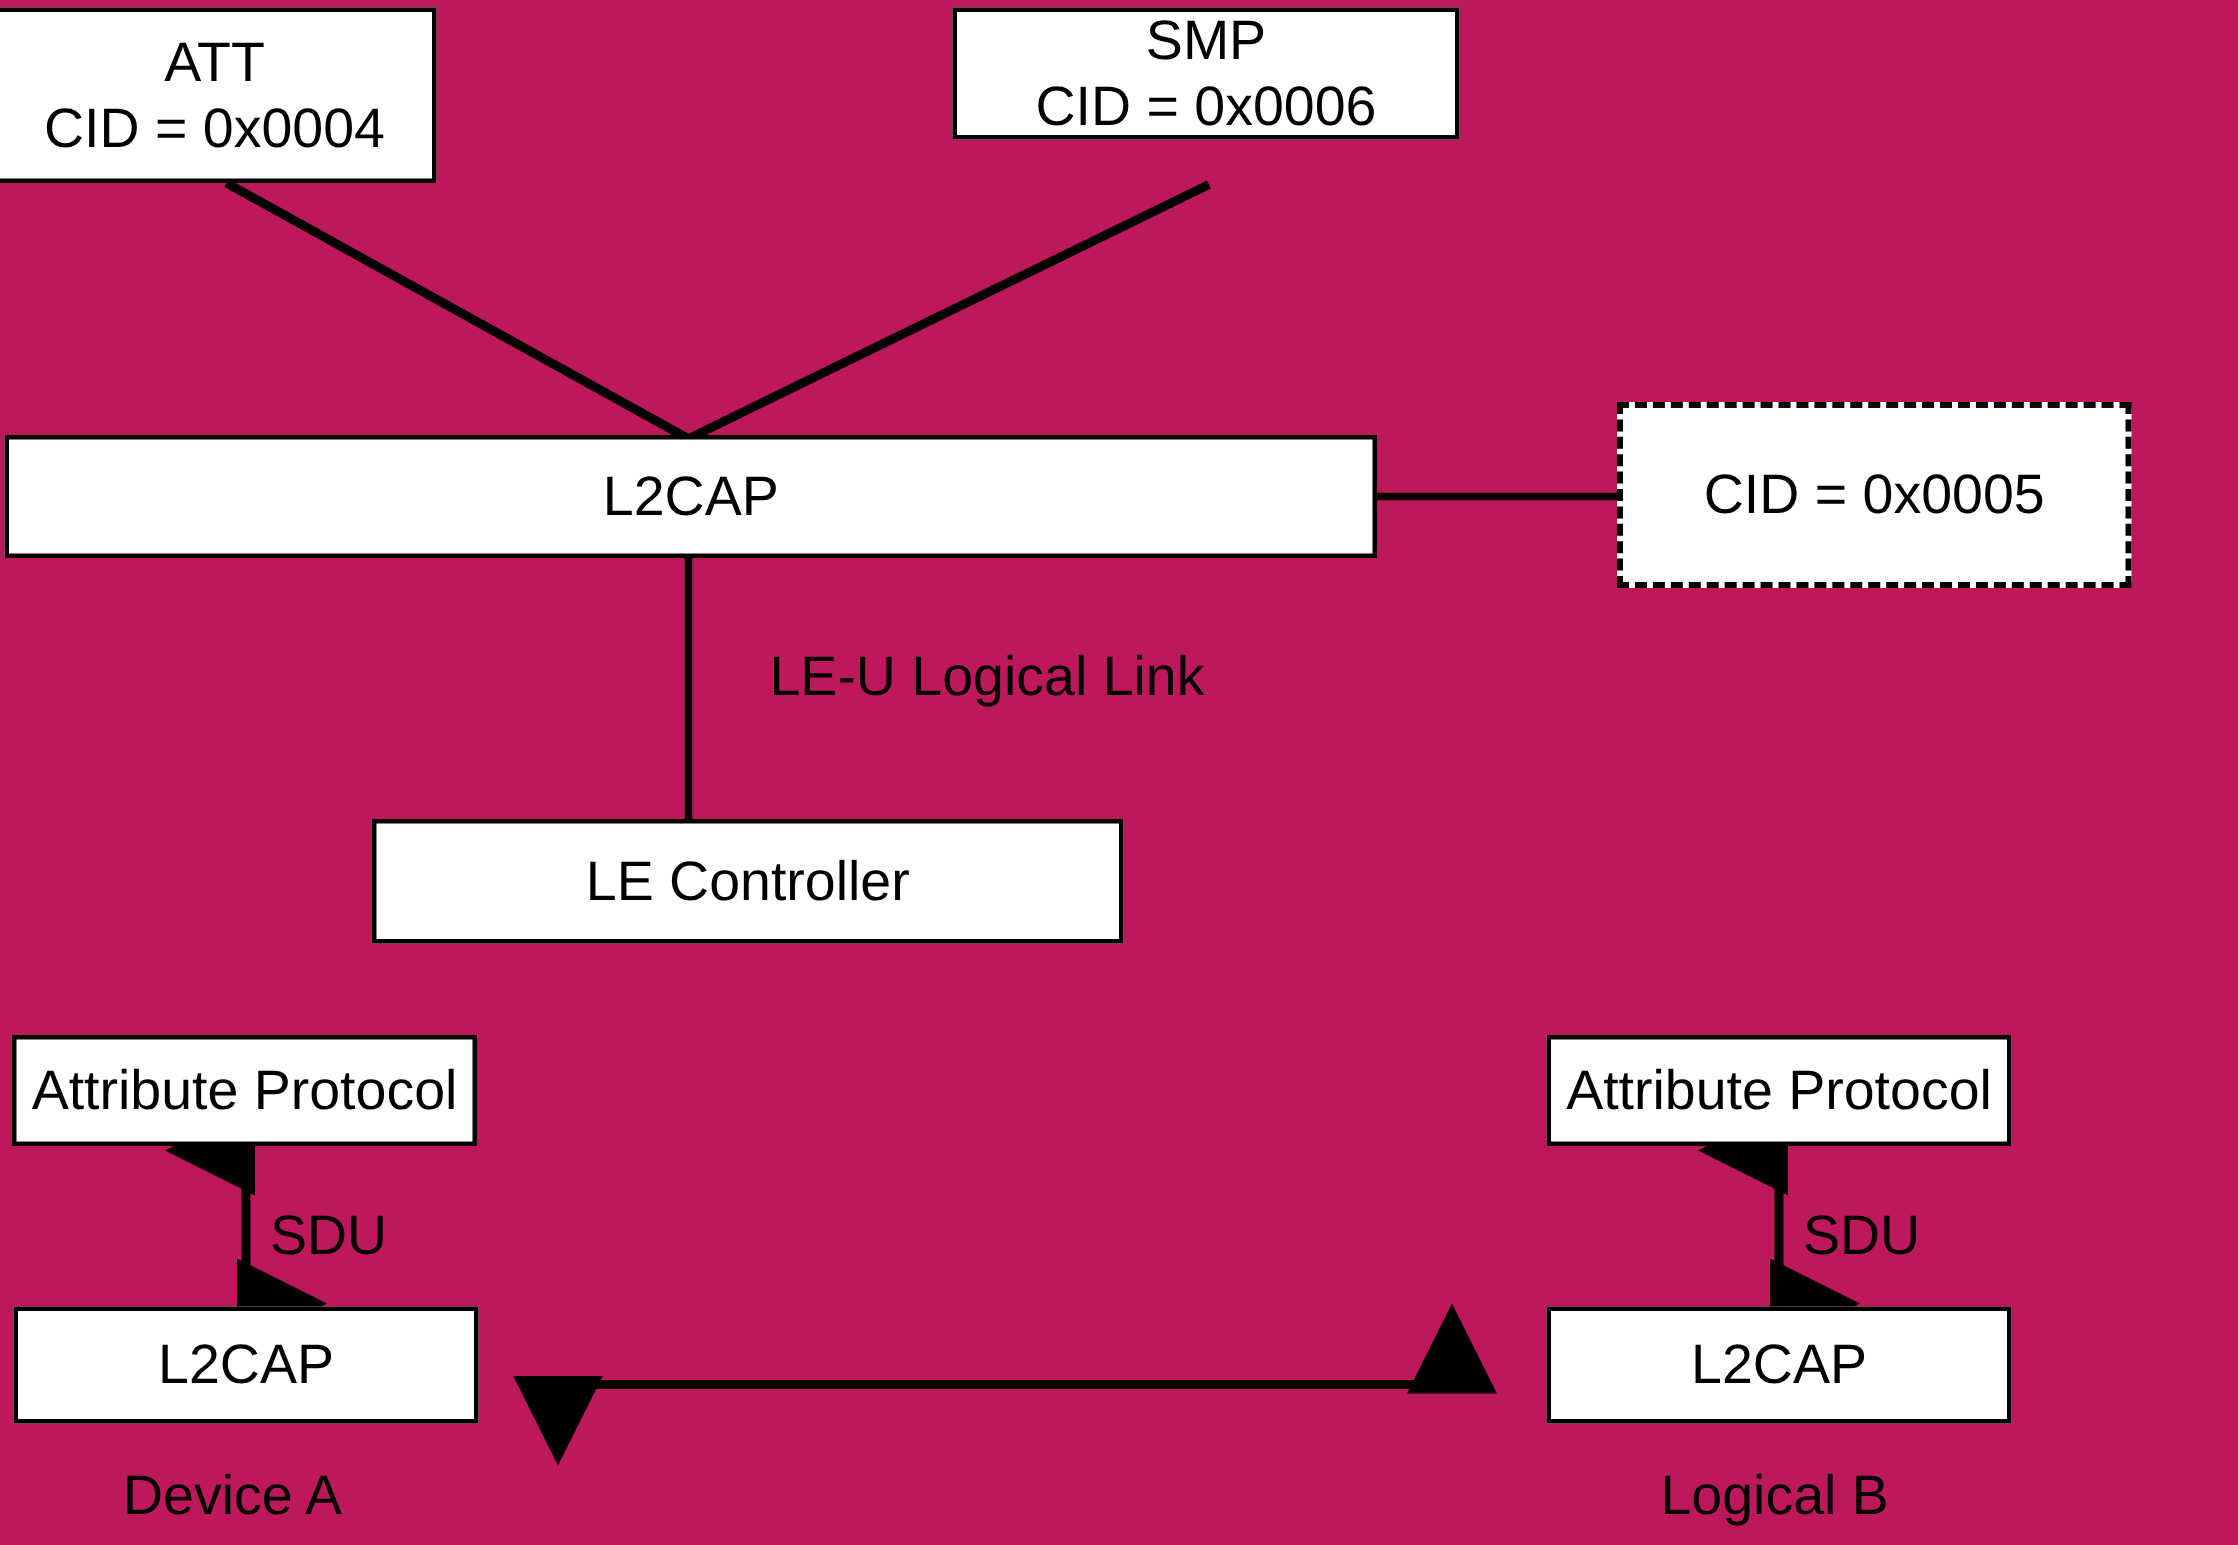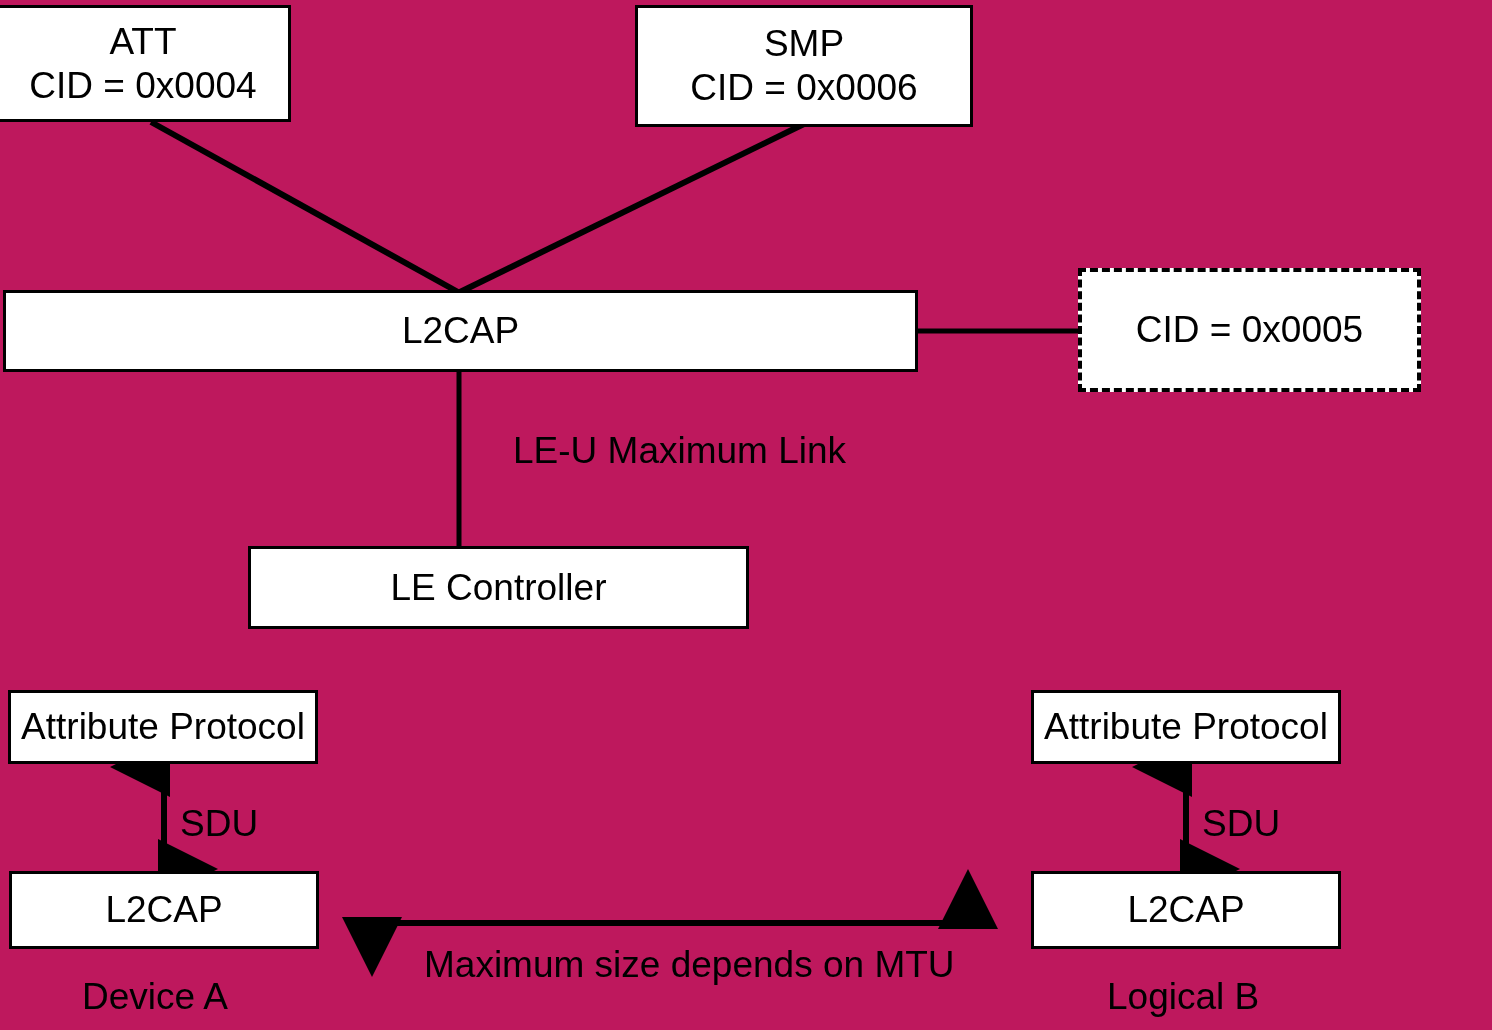--- a/index.html
+++ b/index.html
@@ -88,38 +88,38 @@
 
     <line x1="672" y1="923" x2="372" y2="923" stroke="#000000" stroke-width="6" marker-end="url(#arrowEndUp)"></line>
     <line x1="672" y1="923" x2="968" y2="923" stroke="#000000" stroke-width="6" marker-end="url(#arrowEndUp)"></line>
   </svg>
 
   <div class="node-box f40" style="left:-5px; top:5px; width:296px; height:117px;">
     <span class="node-line">ATT</span>
     <span class="node-line">CID = 0x0004</span>
   </div>
 
-  <div class="node-box f40" style="left:635px; top:5px; width:338px; height:122px;">
+  <div class="node-box f40" style="left:635px; top:5px; width:338px; height:88px;">
     <span class="node-line">SMP</span>
     <span class="node-line">CID = 0x0006</span>
   </div>
 
   <div class="node-box f40" style="left:3px; top:290px; width:915px; height:82px;">
     <span class="node-line">L2CAP</span>
   </div>
 
   <div class="node-box dashed f40" style="left:1078px; top:268px; width:343px; height:124px;">
     <span class="node-line">CID = 0x0005</span>
   </div>
 
   <div class="node-box f40" style="left:248px; top:546px; width:501px; height:83px;">
     <span class="node-line">LE Controller</span>
   </div>
 
-  <div class="free-label f40" style="left:513px; top:430px;">LE-U Maximum Link</div>
+  <div class="free-label f40" style="left:513px; top:430px;">LE-U Logical Link</div>
 
   <div class="node-box f40" style="left:8px; top:690px; width:310px; height:74px;">
     <span class="node-line">Attribute Protocol</span>
   </div>
 
   <div class="node-box f40" style="left:9px; top:871px; width:310px; height:78px;">
     <span class="node-line">L2CAP</span>
   </div>
 
   <div class="free-label f40" style="left:180px; top:803px;">SDU</div>
@@ -132,15 +132,14 @@
 
   <div class="node-box f40" style="left:1031px; top:871px; width:310px; height:78px;">
     <span class="node-line">L2CAP</span>
   </div>
 
   <div class="free-label f40" style="left:1202px; top:803px;">SDU</div>
 
   <div class="free-label f40" style="left:1107px; top:976px;">Logical B</div>
 
 
-  <div class="free-label f40" style="left:424px; top:944px;">Maximum size depends on MTU</div>
 
 </div>
 
 </body></html>

